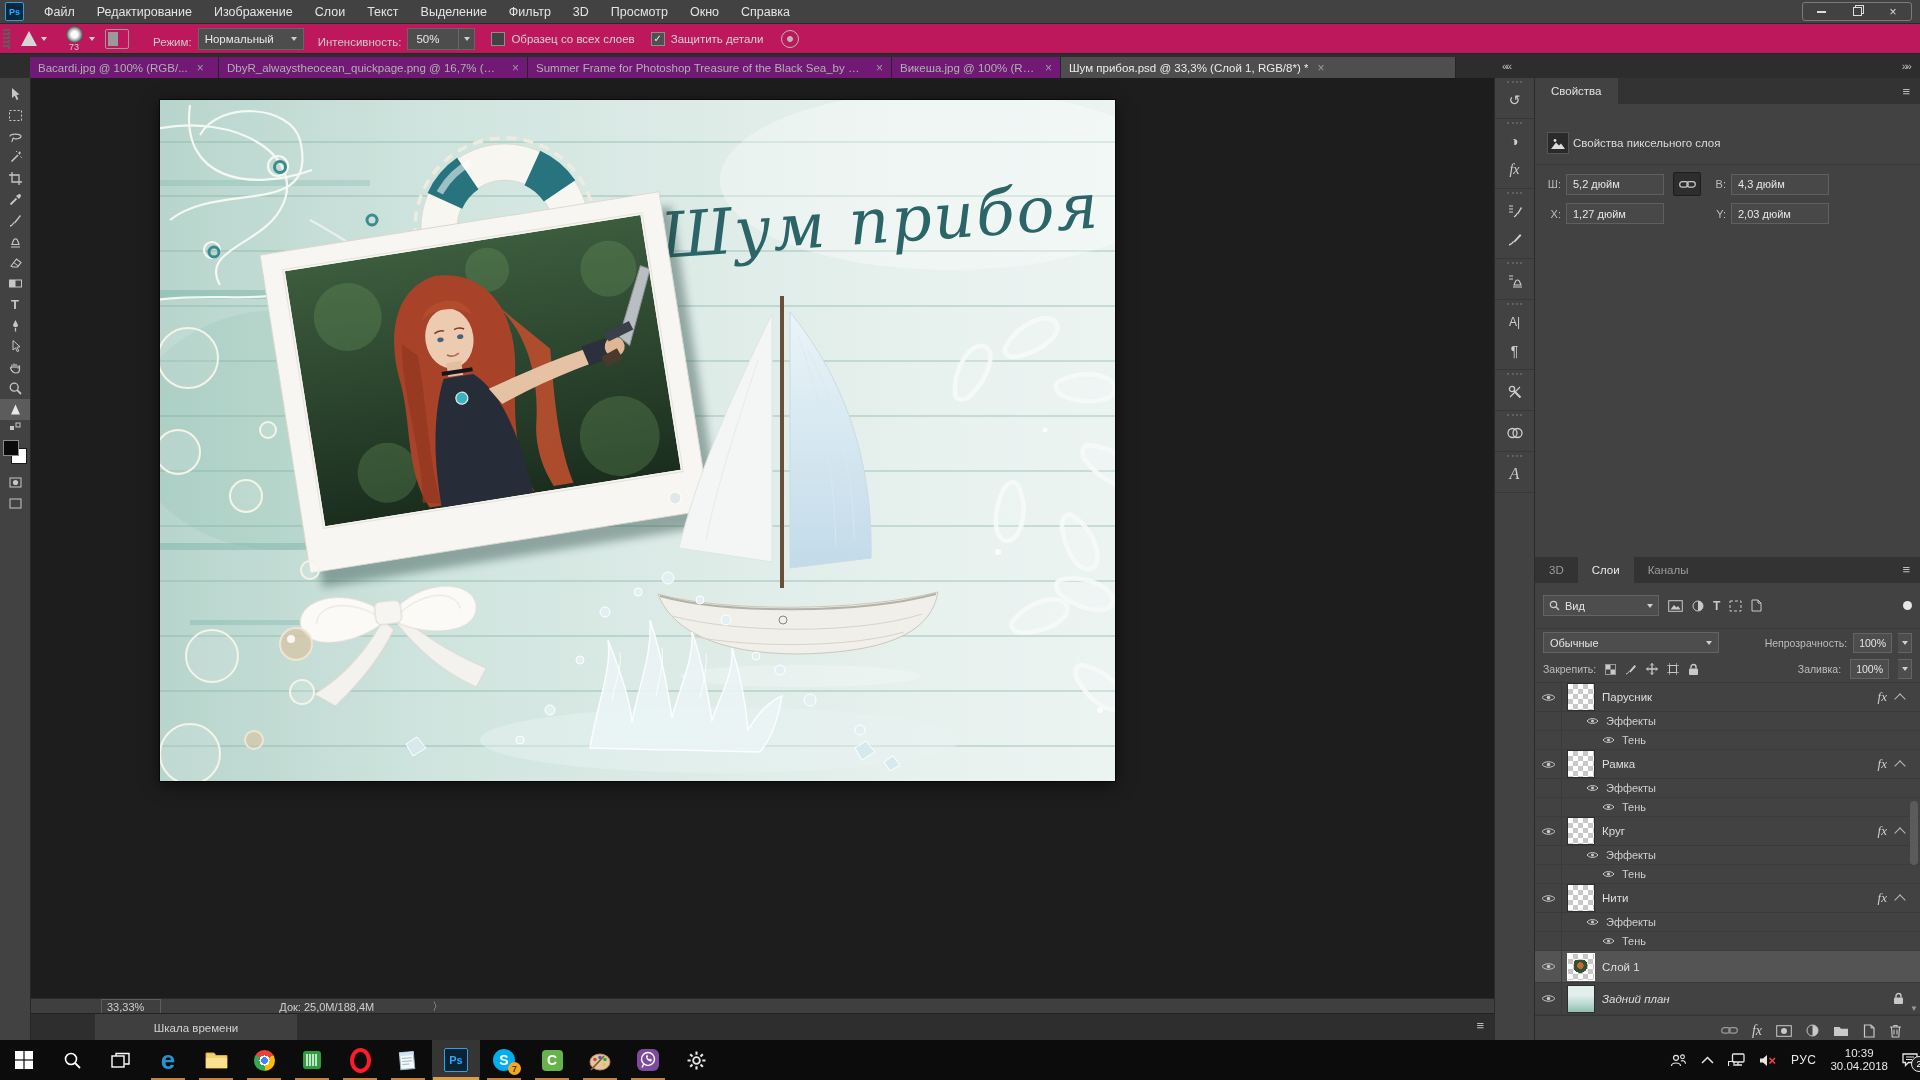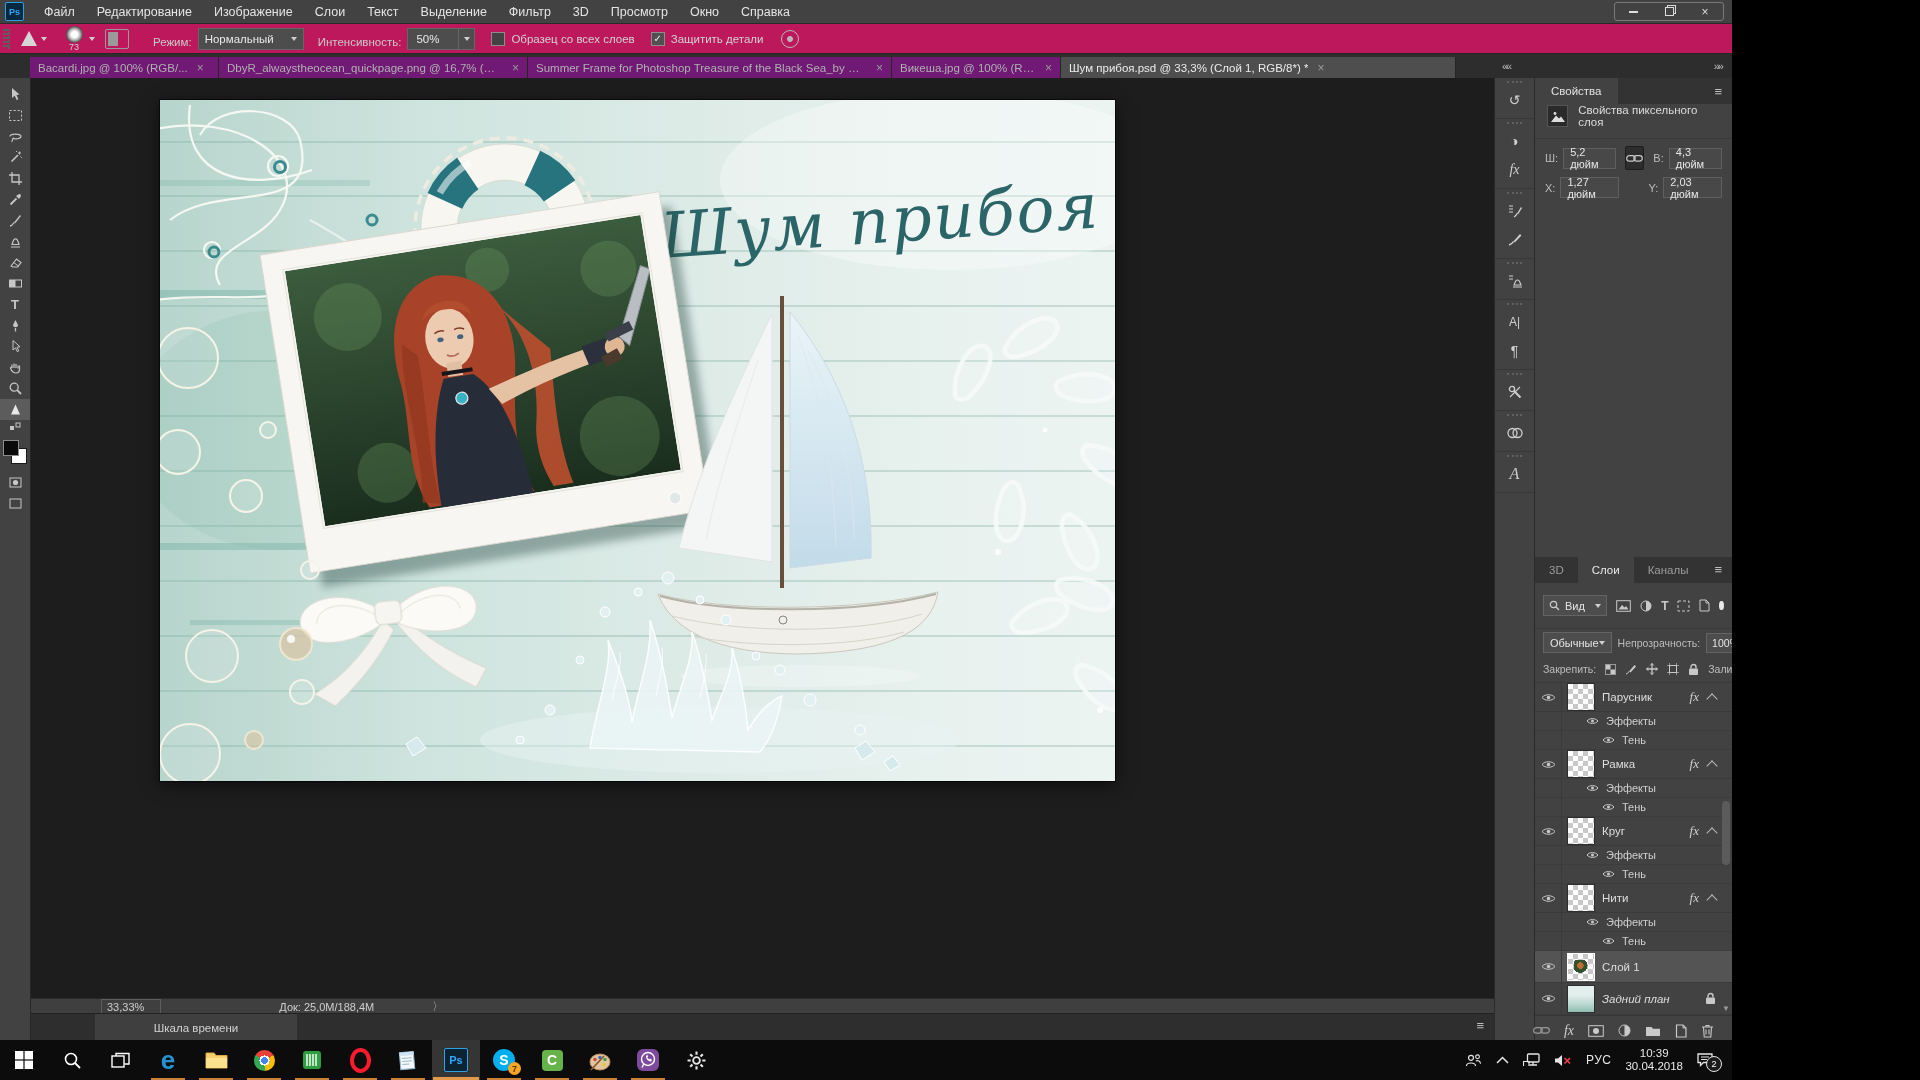--- a/index.html
+++ b/index.html
@@ -1,16 +1,16 @@
 <!DOCTYPE html>
 <html><head>
 <meta charset="utf-8">
 <style>
   html,body{margin:0;padding:0;background:#000}
-  #app{position:relative;width:1732px;height:1080px;background:#1d1d1d;font-family:"Liberation Sans",sans-serif;color:#d6d6d6;font-size:12px;overflow:hidden;user-select:none}
+  #app{position:relative;width:1920px;height:1080px;background:#1d1d1d;font-family:"Liberation Sans",sans-serif;color:#d6d6d6;font-size:12px;overflow:hidden;user-select:none}
   
   .menubar{position:absolute;top:0;left:0;right:0;height:23px;background:#424242;display:flex;align-items:center;border-bottom:1px solid #2a2a2a;z-index:30}
   .pslogo{width:17px;height:17px;margin:0 9px 0 5px;background:#06293f;border:1px solid #2f9fe0;border-radius:2px;color:#31a8ff;font-size:9px;font-weight:bold;display:flex;align-items:center;justify-content:center}
   .mitem{padding:9px 11px;height:100%;display:flex;align-items:center;color:#e4e4e4;font-size:12.5px;cursor:default}
   .winctl{margin-left:auto;display:flex;border:1px solid #7a7a7a;border-radius:3px;margin-right:8px;height:17px;align-items:center;overflow:hidden}
   .winbtn{width:36px;height:100%;display:flex;align-items:center;justify-content:center;color:#ddd;font-size:12px}
   .glyph-min{width:9px;height:2px;background:#ddd}
   .glyph-res{width:7px;height:7px;border:1px solid #ddd;box-shadow:2px -2px 0 -1px #424242,2px -2px 0 0 #ddd}
   
   .optionsbar{position:absolute;top:24px;left:0;right:0;height:29px;background:#be185d;border-bottom:1px solid #262626;display:flex;align-items:center;z-index:29}
@@ -66,21 +66,21 @@
   .griph{width:15px;margin:3px auto 2px;border-top:2px dotted #606060}
   .dicon{height:29px;display:flex;align-items:center;justify-content:center;color:#cfcfcf;font-size:14px}
   .dicon.it{font-style:italic;font-family:"Liberation Serif",serif}
   
   .panels{position:absolute;left:1535px;top:78px;right:0;bottom:40px;background:#333;z-index:10}
   .props{position:absolute;top:0;left:0;right:0;height:479px}
   .ptabrow{height:26px;background:#333;display:flex;align-items:center}
   .ptab{height:26px;background:#424242;padding:0 16px;display:flex;align-items:center;font-size:11.5px;color:#e2e2e2}
   .pmenu{margin-left:auto;margin-right:10px;color:#bdbdbd;font-size:13px}
   .pbody{position:absolute;top:26px;left:0;right:0;bottom:0;background:#424242}
-  .phead{display:flex;align-items:center;gap:10px;padding:0 12px 10px;border-bottom:1px solid #393939}
+  .phead{display:flex;align-items:center;gap:4px;padding:28px 12px 10px;border-bottom:1px solid #393939}
   .phicon{width:20px;height:20px;background:#2a2a2a;border:1px solid #555;display:flex;align-items:center;justify-content:center}
   .phlabel{font-size:11.5px;color:#dcdcdc}
   .prow{display:flex;align-items:center;padding:7px 10px 0;gap:5px}
   .plab{width:16px;text-align:right;color:#bdbdbd;font-size:11px}
   .pin{width:84px;height:19px;background:#484848;border:1px solid #5f5f5f;display:flex;align-items:center;padding:0 6px;font-size:11px;color:#e6e6e6}
   .linkbtn{width:26px;height:22px;background:#2d2d2d;border:1px solid #1d1d1d;border-radius:2px;display:flex;align-items:center;justify-content:center;margin:0 4px}
   .linksp{width:36px}
   
   .layersp{position:absolute;top:479px;left:0;right:0;bottom:0;display:flex;flex-direction:column}
   .ltabrow{height:30px;background:#333;display:flex;align-items:flex-end}
@@ -128,21 +128,21 @@
   .pstile{width:22px;height:22px;background:#0b2333;border:1px solid #2fa0e0;border-radius:2px;color:#31a8ff;font-size:11px;font-weight:bold;display:flex;align-items:center;justify-content:center}
   .edgee{color:#2493d1;font-size:26px;font-weight:bold;line-height:20px}
   .chrome{width:21px;height:21px;border-radius:50%;background:
     radial-gradient(circle,#4285f4 0 24%,#ffffff 24% 34%,transparent 34%),
     conic-gradient(from -60deg,#ea4335 0 120deg,#fbbc05 0 240deg,#34a853 0 360deg)}
   .opera{width:13px;height:17px;border:4px solid #ff1b2d;border-radius:50%}
   .skype{width:22px;height:22px;border-radius:50%;background:#00aff0;color:#fff;font-weight:bold;font-size:14px;display:flex;align-items:center;justify-content:center;position:relative}
   .skbadge{position:absolute;right:-6px;bottom:-4px;width:13px;height:13px;border-radius:50%;background:#f5a623;color:#5a3a00;font-size:9px;font-weight:bold;display:flex;align-items:center;justify-content:center}
   .camt{width:21px;height:21px;border-radius:4px;background:#67b34b;color:#fff;font-weight:bold;font-size:14px;display:flex;align-items:center;justify-content:center}
   .viber{width:22px;height:22px;border-radius:6px;background:#7d4a9e;display:flex;align-items:center;justify-content:center}
-  .tray{margin-left:auto;display:flex;align-items:center;gap:14px;padding-right:17px;color:#e8e8e8}
+  .tray{margin-left:auto;display:flex;align-items:center;gap:14px;padding-right:0;color:#e8e8e8}
   .trayitem{display:flex;align-items:center;justify-content:center}
   .lang{font-size:12px;letter-spacing:.5px}
   .clock{display:flex;flex-direction:column;align-items:center;line-height:13px;font-size:11.5px}
   .notif{position:relative}
   .nbadge{position:absolute;right:-7px;bottom:-4px;width:14px;height:14px;border-radius:50%;background:#1b1b1b;border:1px solid #e8e8e8;color:#fff;font-size:9px;display:flex;align-items:center;justify-content:center}
 </style>
 </head>
 <body>
 
 <div id="app">

